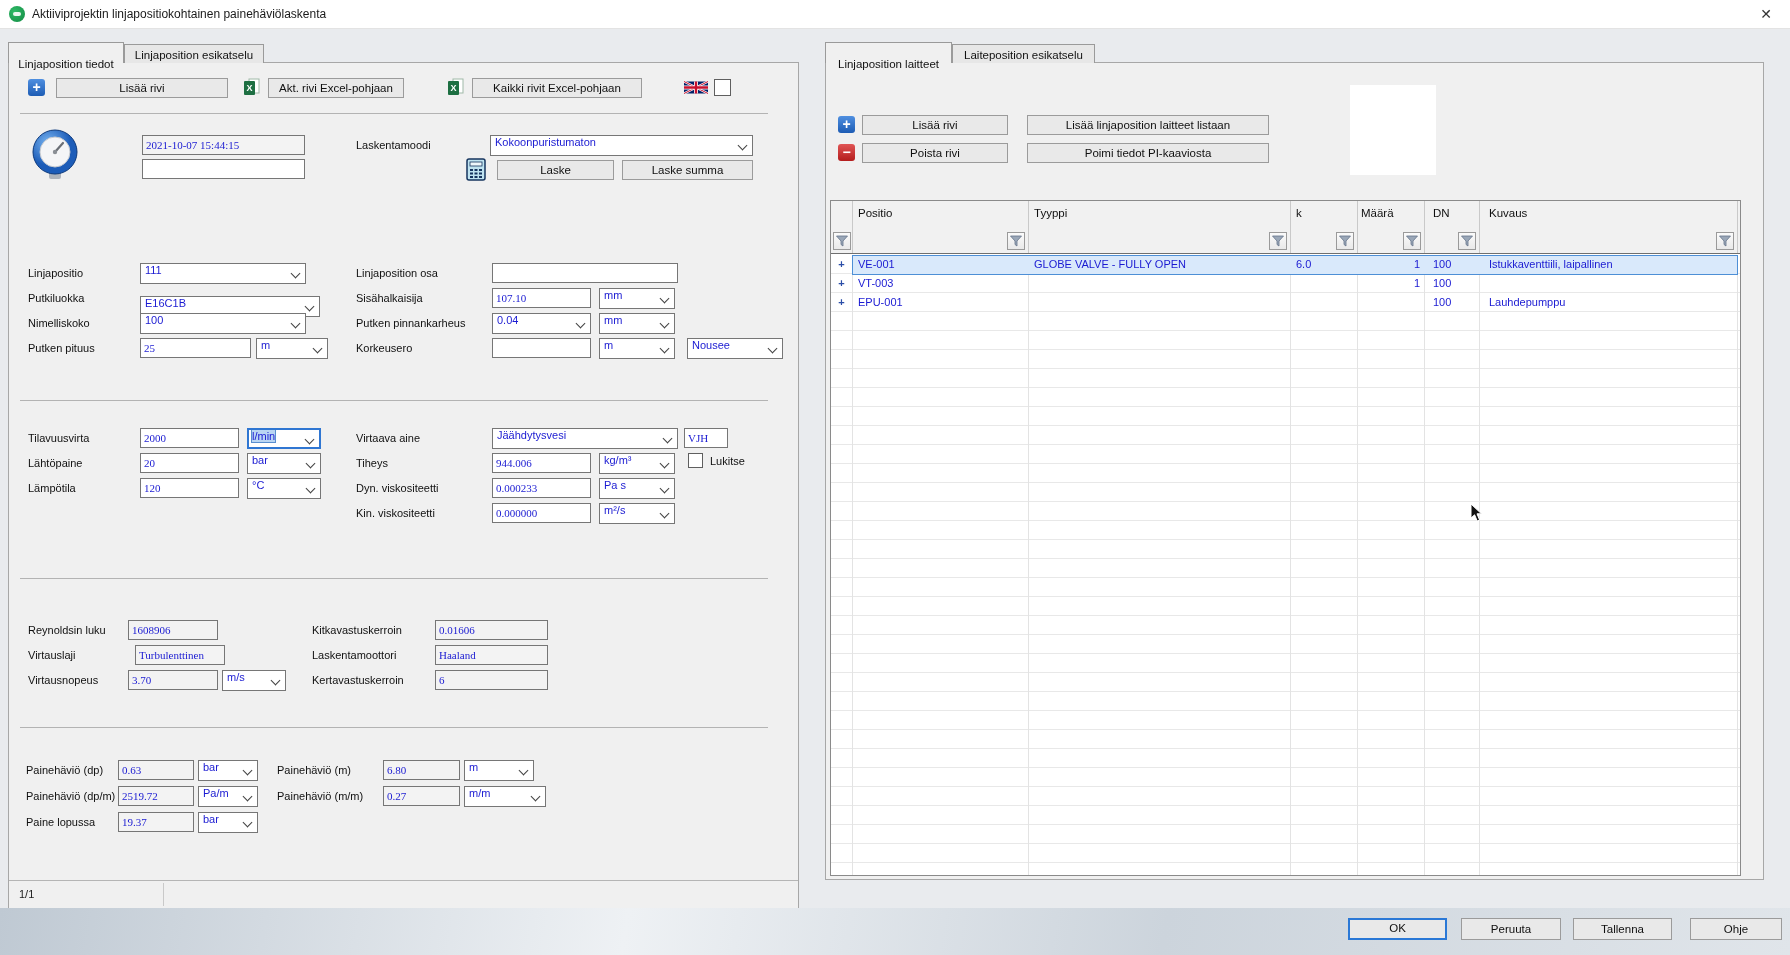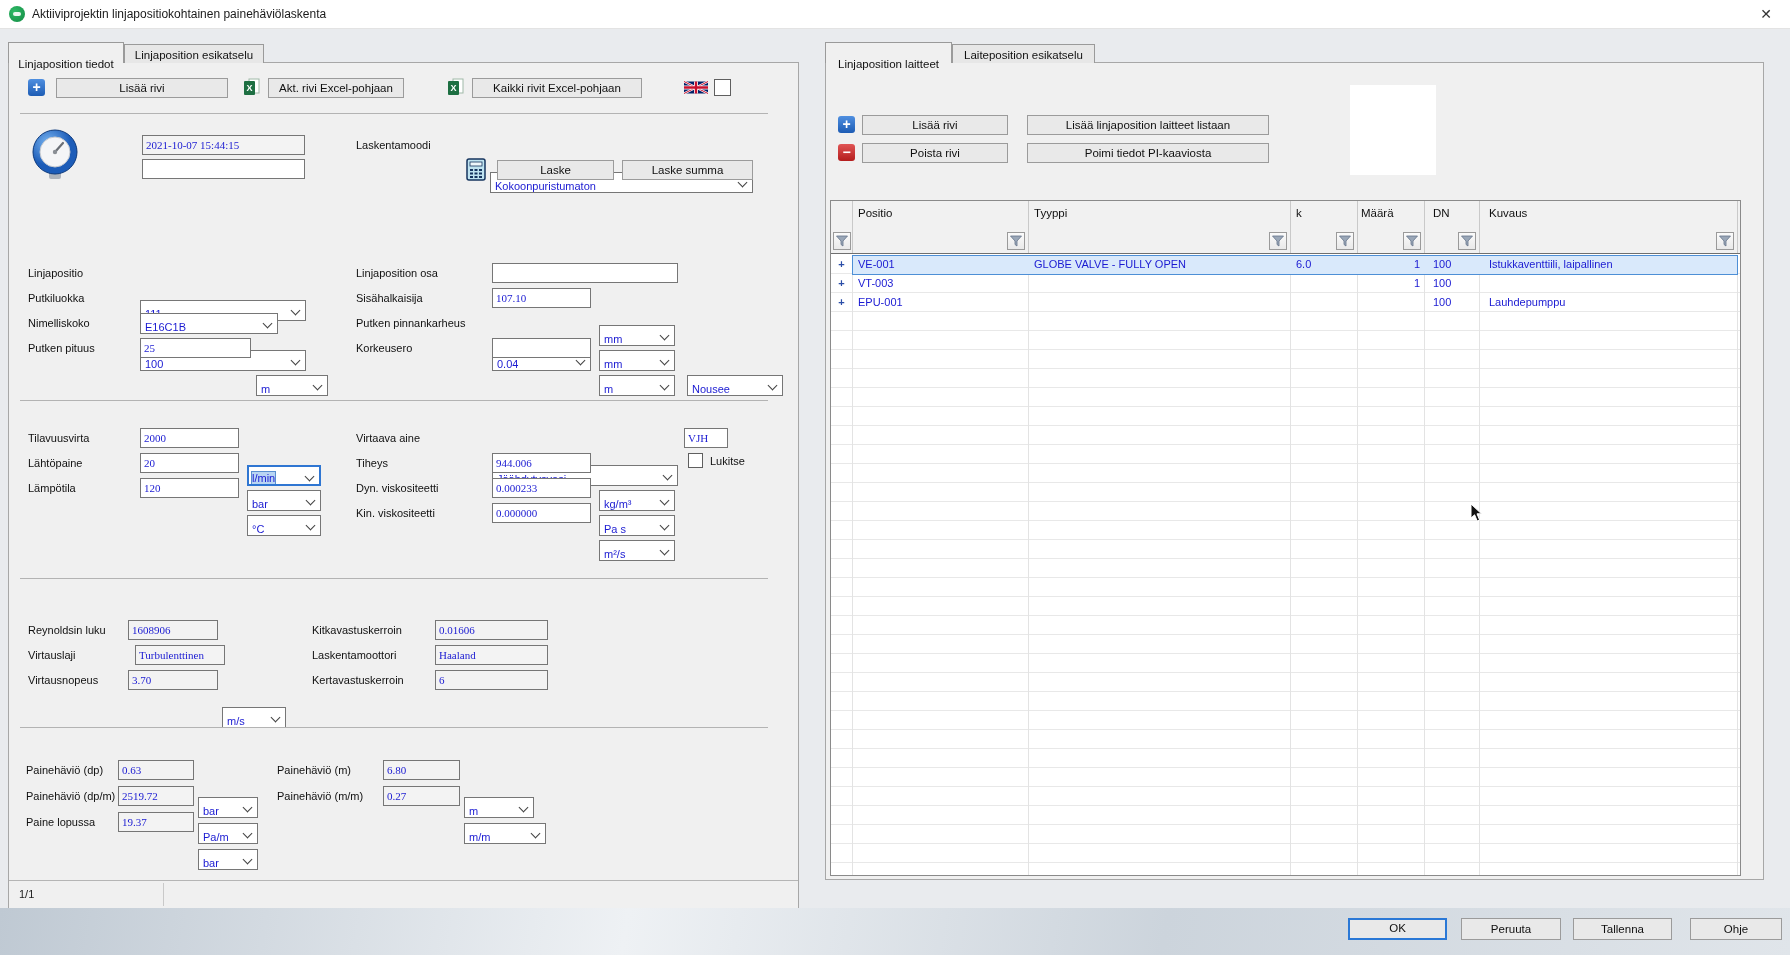--- a/index.html
+++ b/index.html
@@ -20,21 +20,21 @@
   .panel{position:absolute;background:#f0f0f0;border:1px solid #a7a7a7;box-sizing:border-box;z-index:1;}
   .tab{position:absolute;box-sizing:border-box;border:1px solid #9a9a9a;border-bottom:none;background:#e7e7e7;
        font-size:11.5px;color:#111;text-align:center;padding-top:4px;z-index:2;}
   .tab.active{background:#f0f0f0;z-index:3;padding-top:15px;}
   
   .lbl{position:absolute;font-size:11px;color:#101010;white-space:nowrap;z-index:2;}
   .tb{position:absolute;box-sizing:border-box;height:20px;border:1px solid #767676;background:#fff;
       color:#1a1ad2;font-size:11px;font-family:Liberation Serif, serif;padding:0 3px;outline:none;z-index:2;}
   .tb.ro{background:#f3f3f3;}
   .combo{position:absolute;box-sizing:border-box;height:21px;border:1px solid #767676;background:#fff;
-         font-size:11px;color:#1a1ad2;display:flex;align-items:flex-end;padding:0 18px 0 4px;z-index:2;white-space:nowrap;overflow:hidden;margin-top:37px;}
+         font-size:11px;color:#1a1ad2;display:flex;align-items:flex-start;padding:0 18px 0 4px;z-index:2;white-space:nowrap;overflow:hidden;}
   .combo .chev{position:absolute;right:6px;top:6px;width:6px;height:6px;border-right:1.5px solid #424242;
                border-bottom:1.5px solid #424242;transform:rotate(45deg);}
   .combo.focused{border:2px solid #2f76d2;padding-left:3px;}
   .combo.focused .sel{background:#b9d5f3;outline:1px solid #5a8fd0;}
   .btn{position:absolute;box-sizing:border-box;height:20px;border:1px solid #9b9b9b;background:#e9e9e9;
        font-size:11.5px;color:#101010;text-align:center;line-height:18px;z-index:2;white-space:nowrap;}
   .btn.big{height:22px;line-height:20px;}
   .btn.focus{border:2px solid #2a78d6;line-height:17px;}
   .sep{position:absolute;left:20px;width:748px;height:1px;background:#b3b3b3;z-index:2;}
   .cb{position:absolute;box-sizing:border-box;width:15px;height:15px;background:#fff;border:1px solid #5f5f5f;z-index:2;}
@@ -155,21 +155,21 @@
   </div>
   <div class="btn" style="left:497px;top:160px;width:117px">Laske</div>
   <div class="btn" style="left:622px;top:160px;width:131px">Laske summa</div>
 
   <div class="lbl" style="left:28px;top:267px">Linjapositio</div>
   <div class="combo" style="left:140px;top:263px;width:166px">
       <span>111</span>
       <span class="chev"></span>
     </div>
   <div class="lbl" style="left:28px;top:292px">Putkiluokka</div>
-  <div class="combo" style="left:140px;top:276px;width:138px">
+  <div class="combo" style="left:140px;top:296px;width:180px">
       <span>E16C1B</span>
       <span class="chev"></span>
     </div>
   <div class="lbl" style="left:28px;top:317px">Nimelliskoko</div>
   <div class="combo" style="left:140px;top:313px;width:166px">
       <span>100</span>
       <span class="chev"></span>
     </div>
   <div class="lbl" style="left:28px;top:342px">Putken pituus</div>
   <input class="tb" style="left: 140px; top: 338px; width: 111px;" value="25">

